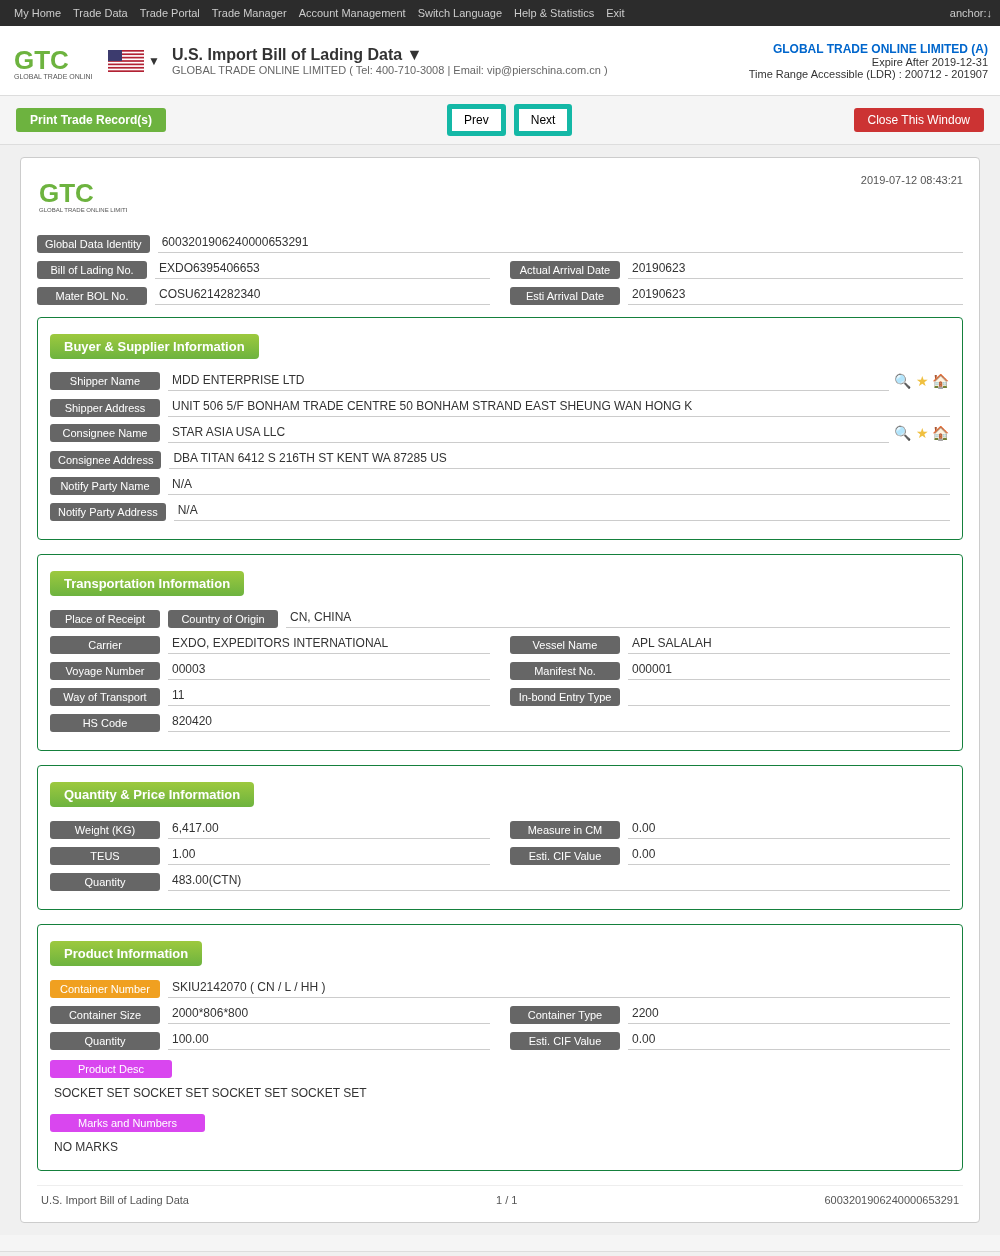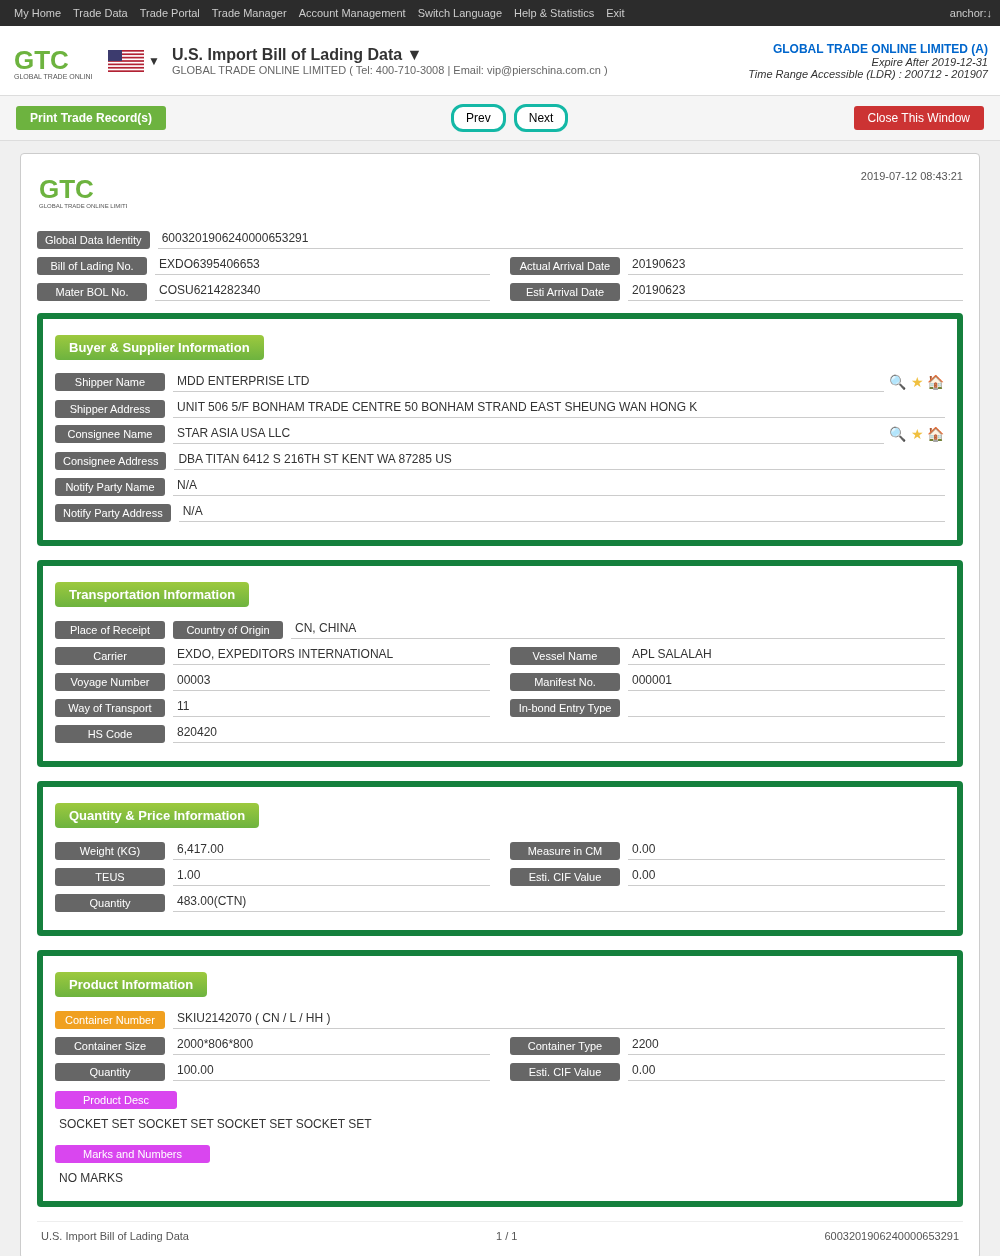--- a/index.html
+++ b/index.html
@@ -14,46 +14,46 @@
     .header-bar { background: #fff; display: flex; align-items: center; padding: 6px 12px; border-bottom: 1px solid #ddd; min-height: 70px; }
     .logo-area { display: flex; flex-direction: column; align-items: center; margin-right: 16px; }
     .logo-svg { width: 80px; height: 40px; }
     .flag-area { display: flex; align-items: center; margin-right: 12px; }
     .flag { width: 36px; height: 22px; margin-right: 4px; }
     .header-title { flex: 1; }
     .header-title h2 { font-size: 16px; color: #333; font-weight: bold; }
     .header-title p { font-size: 11px; color: #666; }
     .header-right { text-align: right; font-size: 11px; }
     .header-right a { color: #0066cc; font-weight: bold; text-decoration: none; font-size: 12px; }
-    .header-right p { color: #333; font-style: italic; }
+    .header-right p { color: #333; }
 
     
     .action-bar { display: flex; align-items: center; padding: 8px 16px; background: #f5f5f5; border-bottom: 1px solid #ddd; gap: 8px; }
     .btn-green { background: #6db33f; color: #fff; border: none; padding: 5px 14px; border-radius: 3px; cursor: pointer; font-size: 12px; font-weight: bold; }
     .btn-red { background: #cc3333; color: #fff; border: none; padding: 5px 14px; border-radius: 3px; cursor: pointer; font-size: 12px; font-weight: normal; }
-    .btn-nav { background: #fff; border: 3px solid #14b8a6; padding: 4px 12px; border-radius: 12px; cursor: pointer; font-size: 12px; }
+    .btn-nav { background: #fff; border: 5px solid #14b8a6; padding: 4px 12px; border-radius: 3px; cursor: pointer; font-size: 12px; }
     .spacer { flex: 1; }
 
     
     .main-content { padding: 12px 20px; background: #f0f0f0; }
     .record-card { background: #fff; border: 1px solid #ccc; border-radius: 4px; padding: 16px; margin-bottom: 0; }
 
     
     .record-header { display: flex; justify-content: space-between; align-items: flex-start; margin-bottom: 14px; }
     .record-logo { display: flex; flex-direction: column; align-items: center; }
     .record-timestamp { font-size: 11px; color: #555; }
 
     
     .field-row { display: flex; align-items: flex-end; margin-bottom: 6px; }
     .field-label { background: #666; color: #fff; padding: 3px 8px; border-radius: 3px; font-size: 11px; min-width: 110px; text-align: center; margin-right: 8px; white-space: nowrap; }
     .field-value { flex: 1; border-bottom: 1px solid #ccc; padding: 2px 4px; font-size: 12px; color: #333; min-height: 20px; }
 
     
     .section-header { background: linear-gradient(to bottom, #9dc93e, #6db33f); color: #fff; padding: 5px 14px; border-radius: 4px; font-size: 13px; font-weight: bold; display: inline-block; margin-bottom: 12px; margin-top: 4px; }
-    .section-box { border: 6px solid #15803d; border-radius: 4px; padding: 12px; margin-bottom: 14px; }
+    .section-box { border: 1px solid #15803d; border-radius: 4px; padding: 12px; margin-bottom: 14px; }
 
     
     .field-with-icons { display: flex; align-items: center; }
     .field-with-icons .field-value { flex: 1; }
     .icons-group { display: flex; align-items: center; gap: 4px; margin-left: 6px; }
     .icon-circle { font-size: 14px; cursor: pointer; }
     .icon-search { color: #888; }
     .icon-star { color: #f0c040; }
     .icon-home { color: #e07020; }
 

